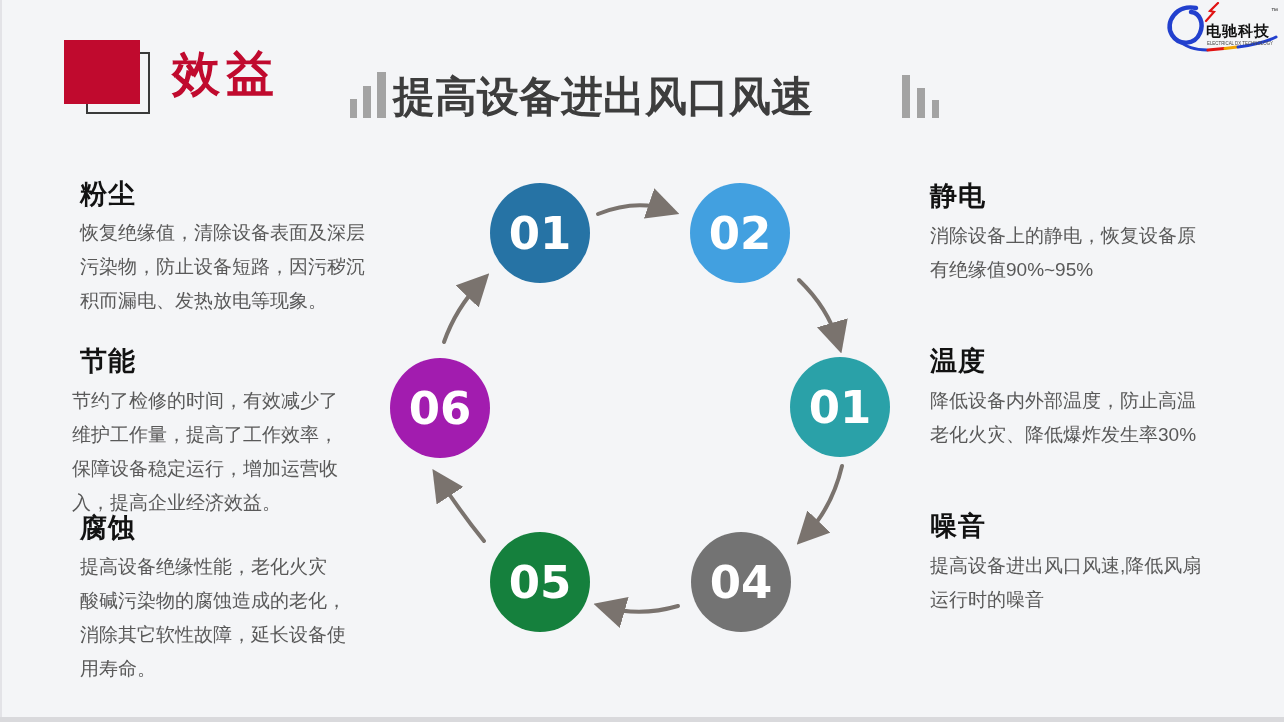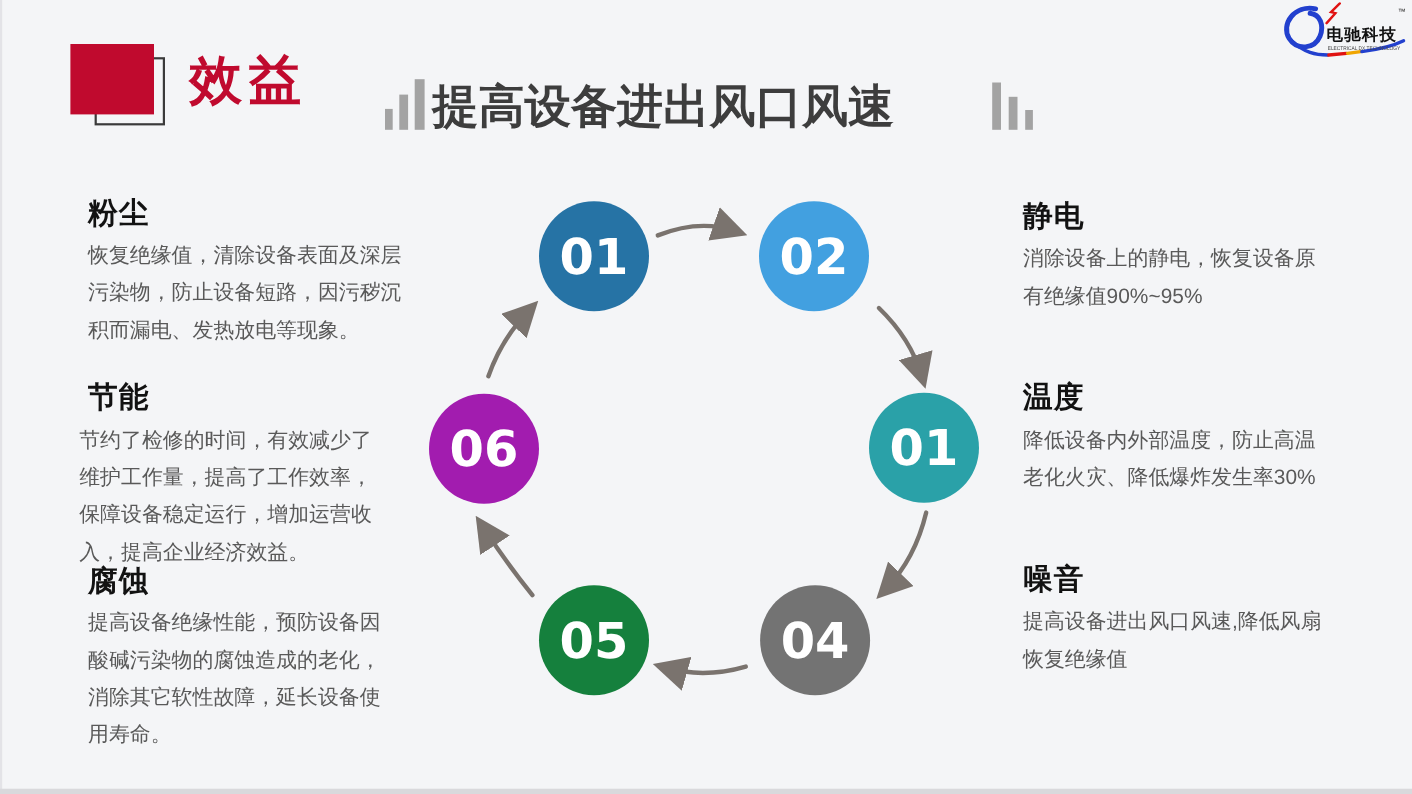--- a/index.html
+++ b/index.html
@@ -66,36 +66,36 @@
 污染物，防止设备短路，因污秽沉
 积而漏电、发热放电等现象。</div>
 
 <div class="abs sec-heading right-al" style="left:80px;top:347px;">节能</div>
 <div class="abs sec-body" style="left:72px;top:384px;width:300px;">节约了检修的时间，有效减少了
 维护工作量，提高了工作效率，
 保障设备稳定运行，增加运营收
 入，提高企业经济效益。</div>
 
 <div class="abs sec-heading right-al" style="left:80px;top:514px;">腐蚀</div>
-<div class="abs sec-body" style="left:80px;top:550px;width:300px;">提高设备绝缘性能，预防设备因
+<div class="abs sec-body" style="left:80px;top:550px;width:300px;">提高设备绝缘性能，老化火灾
 酸碱污染物的腐蚀造成的老化，
 消除其它软性故障，延长设备使
 用寿命。</div>
 
 <div class="abs sec-heading" style="left:930px;top:182px;">静电</div>
 <div class="abs sec-body" style="left:930px;top:219px;width:300px;">消除设备上的静电，恢复设备原
 有绝缘值90%~95%</div>
 
 <div class="abs sec-heading" style="left:930px;top:347px;">温度</div>
 <div class="abs sec-body" style="left:930px;top:384px;width:300px;">降低设备内外部温度，防止高温
 老化火灾、降低爆炸发生率30%</div>
 
 <div class="abs sec-heading" style="left:930px;top:512px;">噪音</div>
 <div class="abs sec-body" style="left:930px;top:549px;width:300px;">提高设备进出风口风速,降低风扇
-恢复绝缘值</div>
+运行时的噪音</div>
 
 <svg class="abs" style="left:380px;top:170px;" width="520" height="490" viewBox="0 0 520 490">
   <defs>
     <marker id="ah" markerWidth="8" markerHeight="8" refX="5" refY="4" orient="auto">
       <path d="M0,0 L8,4 L0,8 z" fill="var(--arrow)"></path>
     </marker>
   </defs>
   <path d="M 218 44 Q 256 29 288 40" fill="none" stroke="var(--arrow)" stroke-width="4" stroke-linecap="round" marker-end="url(#ah)"></path>
   <path d="M 419 110 Q 448 138 458 172" fill="none" stroke="var(--arrow)" stroke-width="4" stroke-linecap="round" marker-end="url(#ah)"></path>
   <path d="M 462 296 Q 452 338 425 366" fill="none" stroke="var(--arrow)" stroke-width="4" stroke-linecap="round" marker-end="url(#ah)"></path>

